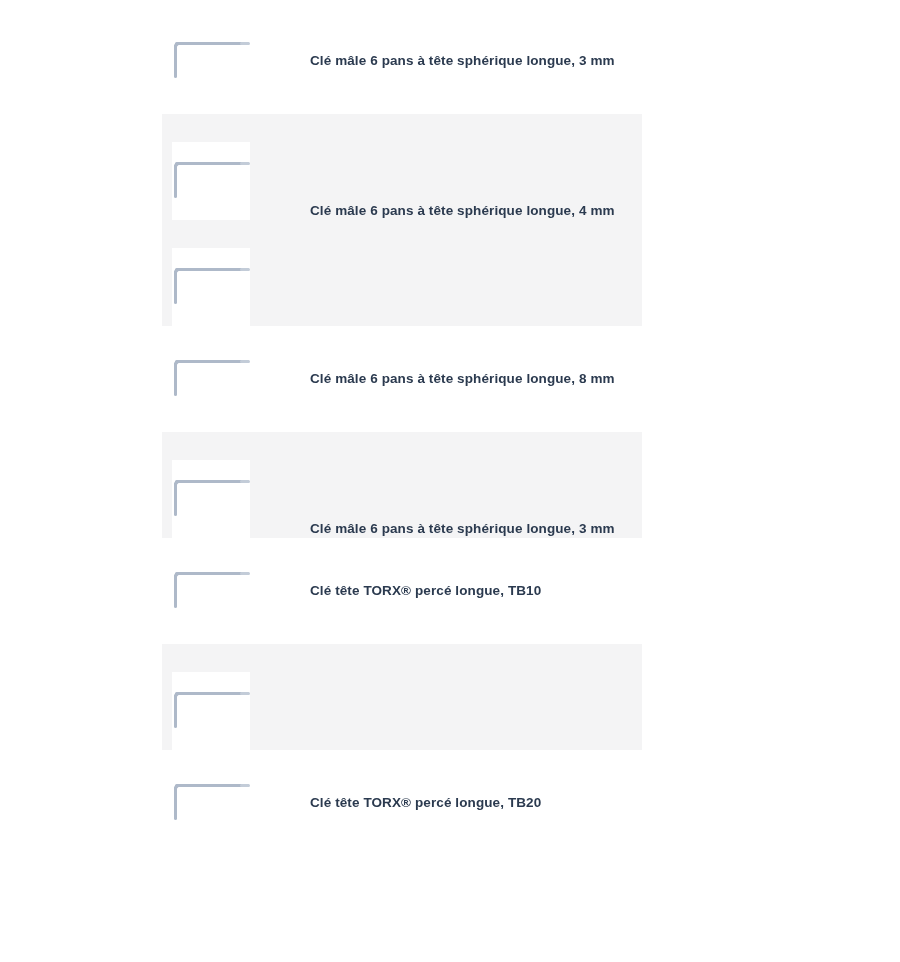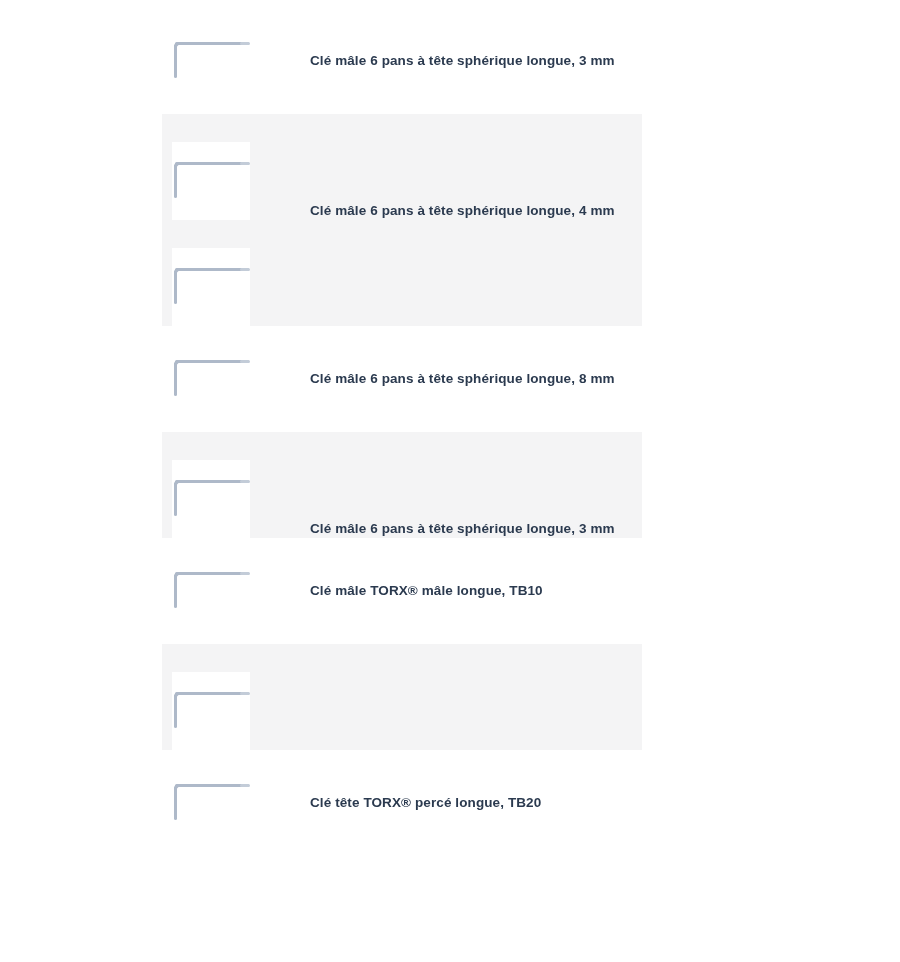--- a/index.html
+++ b/index.html
@@ -157,21 +157,21 @@
     </div>
     <div class="product-row">
       <div class="thumb">
         <div class="key-shape">
           <div class="horz"></div>
           <div class="vert"></div>
           <div class="corner"></div>
           <div class="tip"></div>
         </div>
       </div>
-      <div class="product-title">Clé mâle TORX® mâle longue, TB10</div>
+      <div class="product-title">Clé tête TORX® percé longue, TB10</div>
     </div>
     <div class="product-row striped">
       <div class="thumb">
         <div class="key-shape">
           <div class="horz"></div>
           <div class="vert"></div>
           <div class="corner"></div>
           <div class="tip"></div>
         </div>
       </div>

